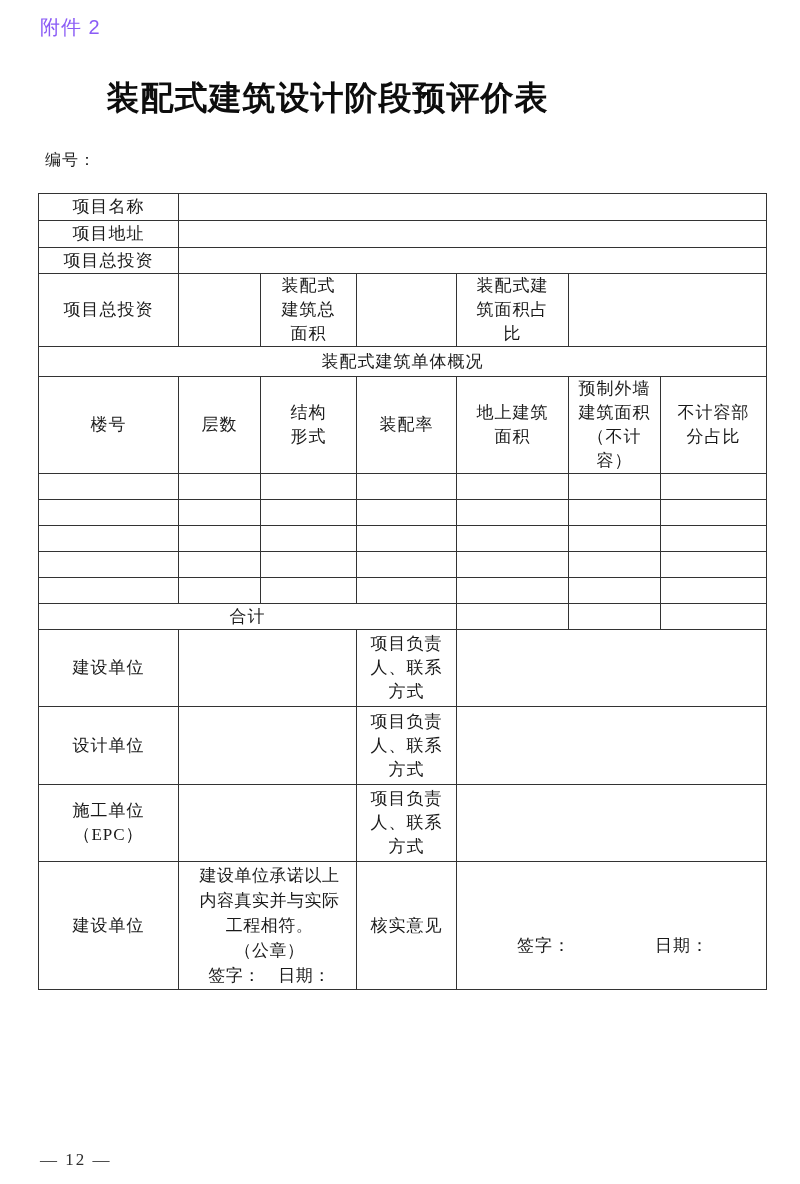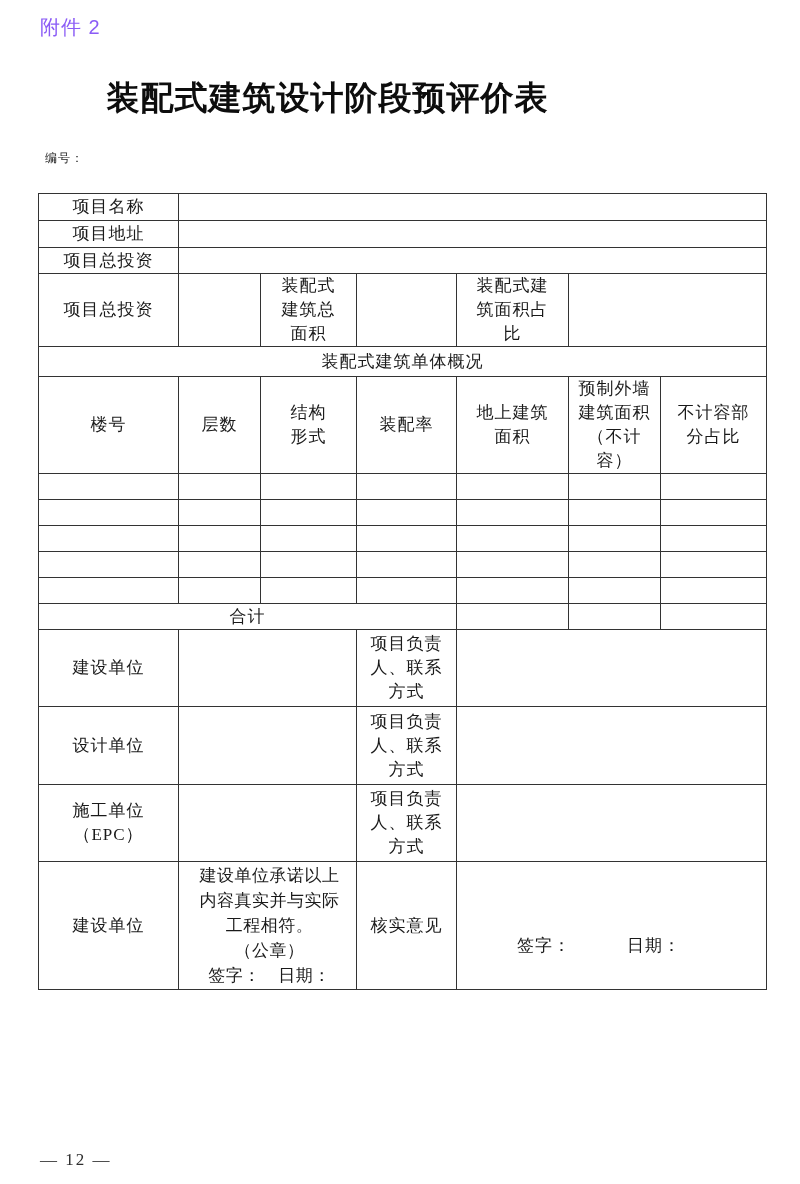--- a/index.html
+++ b/index.html
@@ -25,21 +25,21 @@
     width: 655px;
     text-align: center;
     font-size: 33px;
     font-weight: bold;
     letter-spacing: 1px;
     color: #0d0d0d;
   }
   .serial-label {
     position: absolute;
     left: 45px; top: 150px;
-    font-size: 12px;
+    font-size: 16px;
     letter-spacing: 1px;
   }
   table.form-table {
     position: absolute;
     left: 38px; top: 193px;
     width: 728px;
     border-collapse: collapse;
     table-layout: fixed;
   }
   td {
@@ -66,21 +66,21 @@
     text-align: center;
     line-height: 25px;
     padding: 1px 4px 1px 8px;
     letter-spacing: 0.5px;
   }
   td.sign-date-cell { vertical-align: bottom; }
   .sign-date-inner {
     display: flex;
     align-items: center;
     padding: 0 0 7px 58px;
-    gap: 56px;
+    gap: 84px;
   }
   .page-number {
     position: absolute;
     left: 40px; top: 1150px;
     font-size: 17px;
     letter-spacing: 2px;
     color: #2e2e2e;
   }
 </style>
 </head>

